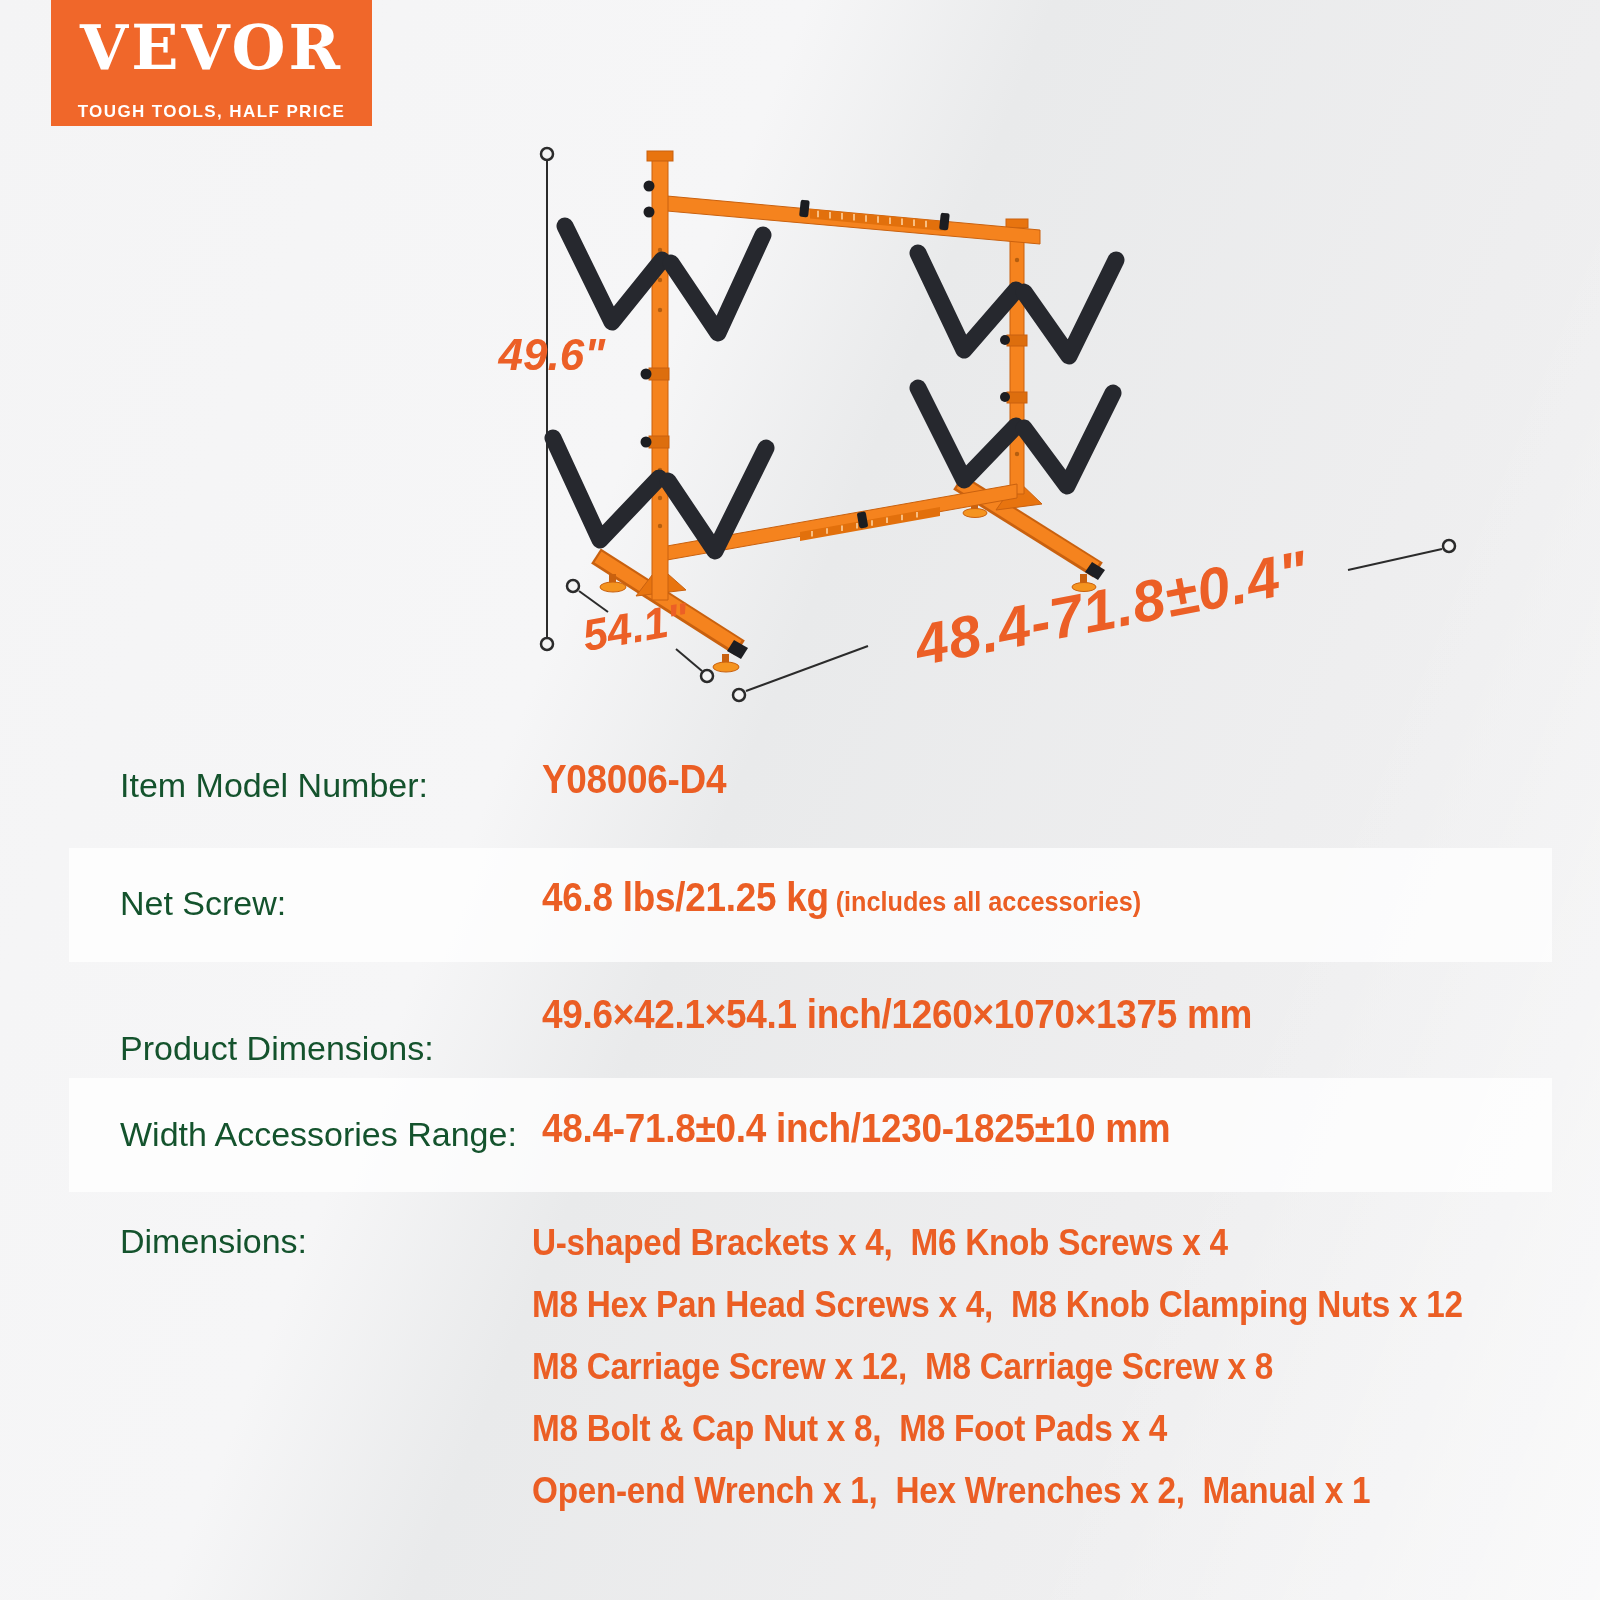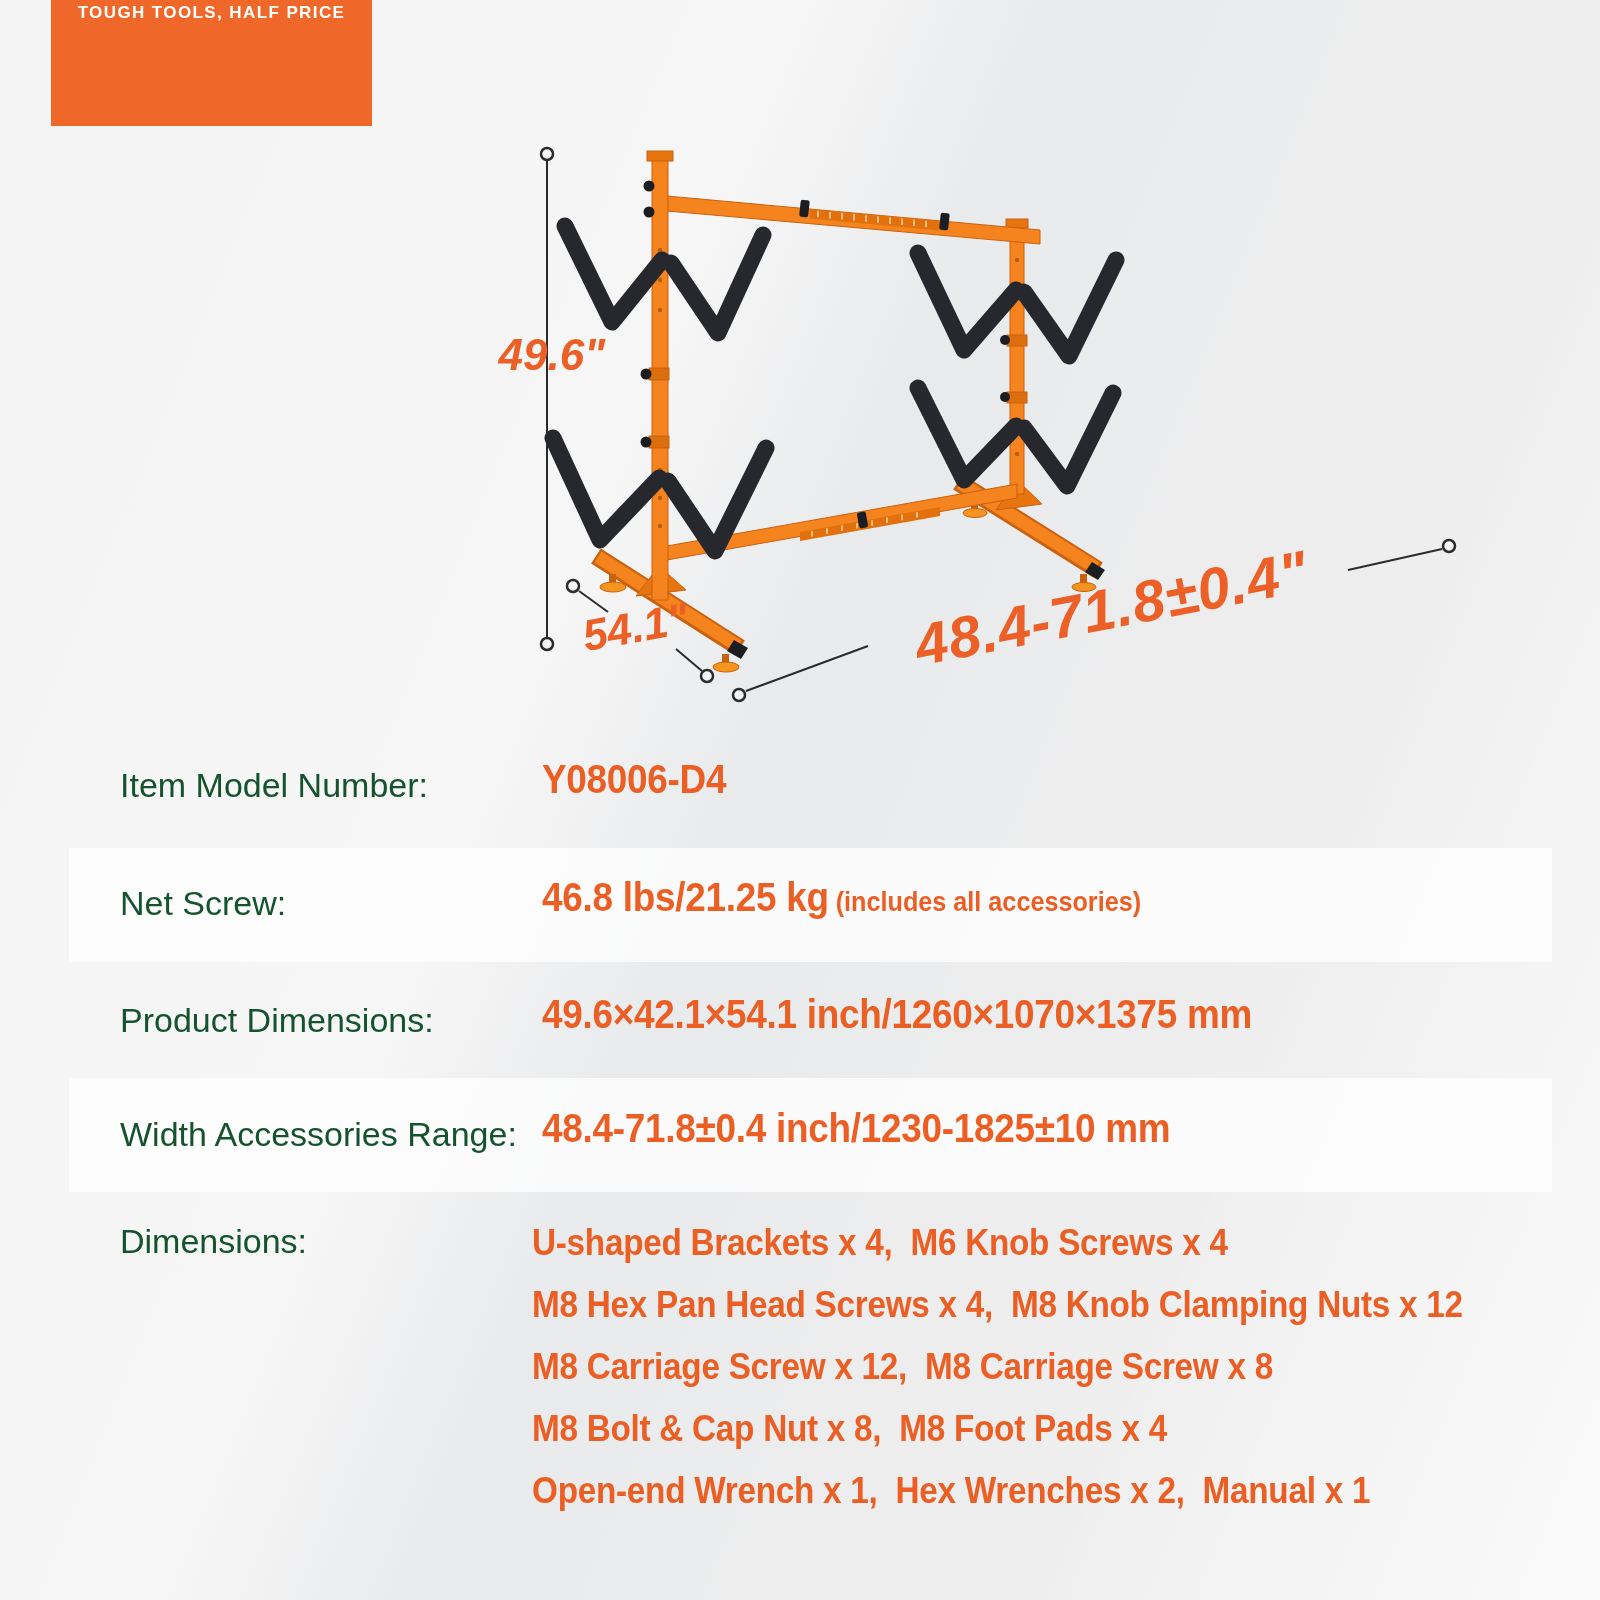--- a/index.html
+++ b/index.html
@@ -17,21 +17,21 @@
   }
   .logo{
     position:absolute;left:51px;top:0;width:321px;height:126px;
     background:#F0672A;color:#fff;text-align:center;
   }
   .logo .brand{
     font-family:"DejaVu Serif",serif;font-weight:bold;
     font-size:62px;line-height:1;letter-spacing:3px;padding-top:17px;
   }
   .logo .tagline{
-    font-size:17px;font-weight:bold;letter-spacing:1.4px;margin-top:3px;
+    font-size:17px;font-weight:bold;letter-spacing:1.4px;margin-top:23px;
   }
   .rack-wrap{position:absolute;left:440px;top:130px;width:1060px;height:620px;}
   .band{
     position:absolute;left:69px;width:1483px;height:114px;
     background:rgba(255,255,255,.75);
   }
   .band1{top:848px;}
   .band2{top:1078px;}
   .lbl{
     position:absolute;left:120px;font-size:34px;color:#14532d;
@@ -54,20 +54,21 @@
     font-style:italic;font-weight:bold;fill:#EC5F26;
   }
 </style>
 </head>
 <body>
 
 <div class="bg bg-sheen1"></div>
 <div class="bg bg-sheen2"></div>
 
 <div class="logo">
+  <div class="brand">VEVOR</div>
   <div class="tagline">TOUGH TOOLS, HALF PRICE</div>
 </div>
 
 <div class="rack-wrap">
 <svg width="1060" height="620" viewBox="0 0 1060 620">
 
   <g stroke="#2B2B2B">
     <line x1="107" y1="30" x2="107" y2="508" stroke-width="2"></line>
     <circle cx="107" cy="24" r="6" fill="#f4f4f4" stroke-width="2.5"></circle>
     <circle cx="107" cy="514" r="6" fill="#f4f4f4" stroke-width="2.5"></circle>
@@ -195,21 +196,21 @@
 
 <div class="band band1"></div>
 <div class="band band2"></div>
 
 <span class="lbl" style="top:766px">Item Model Number:</span>
 <span class="val" style="top:756px">Y08006-D4</span>
 
 <span class="lbl" style="top:884px">Net Screw:</span>
 <span class="val" style="top:874px"><span>46.8 lbs/21.25 kg</span><span class="note"> (includes all accessories)</span></span>
 
-<span class="lbl" style="top:1001px">Product Dimensions:</span>
+<span class="lbl" style="top:1029px">Product Dimensions:</span>
 <span class="val" style="top:991px">49.6×42.1×54.1 inch/1260×1070×1375 mm</span>
 
 <span class="lbl" style="top:1115px">Width Accessories Range:</span>
 <span class="val" style="top:1105px">48.4-71.8±0.4 inch/1230-1825±10 mm</span>
 
 <span class="lbl" style="top:1222px">Dimensions:</span>
 <div class="acc-lines">
   <span class="acc-line">U-shaped Brackets x 4,  M6 Knob Screws x 4</span>
   <span class="acc-line">M8 Hex Pan Head Screws x 4,  M8 Knob Clamping Nuts x 12</span>
   <span class="acc-line">M8 Carriage Screw x 12,  M8 Carriage Screw x 8</span>

